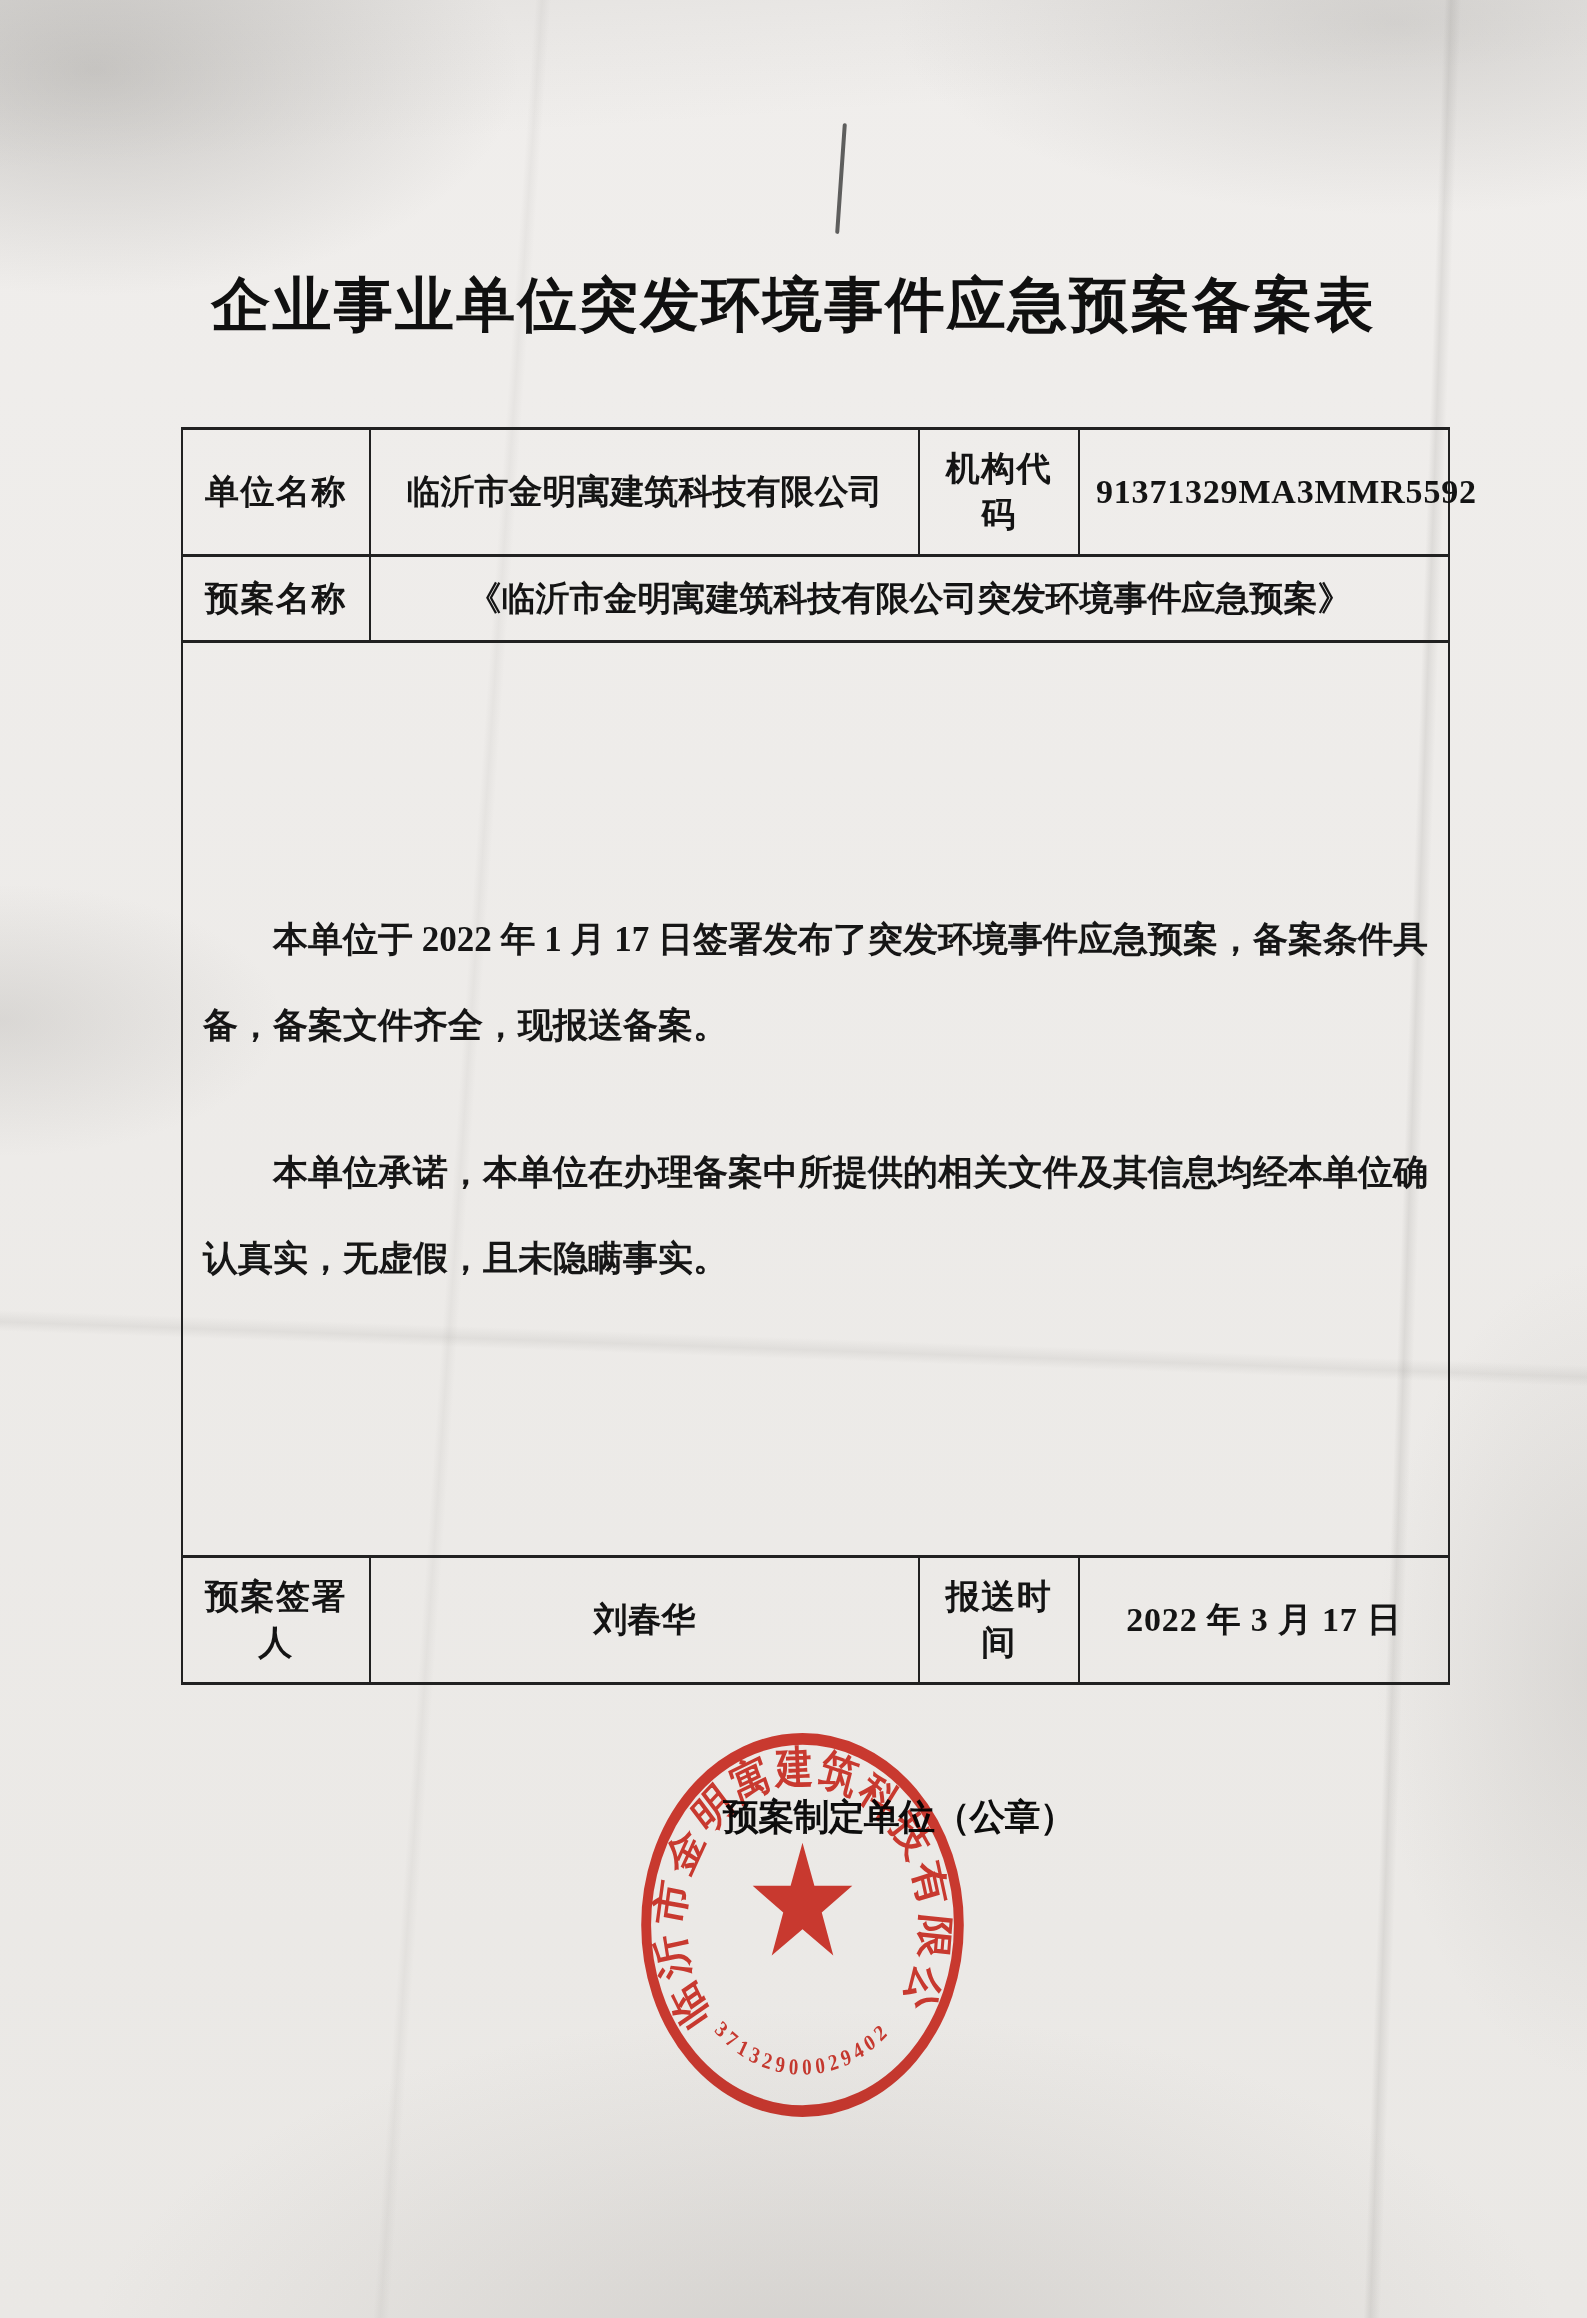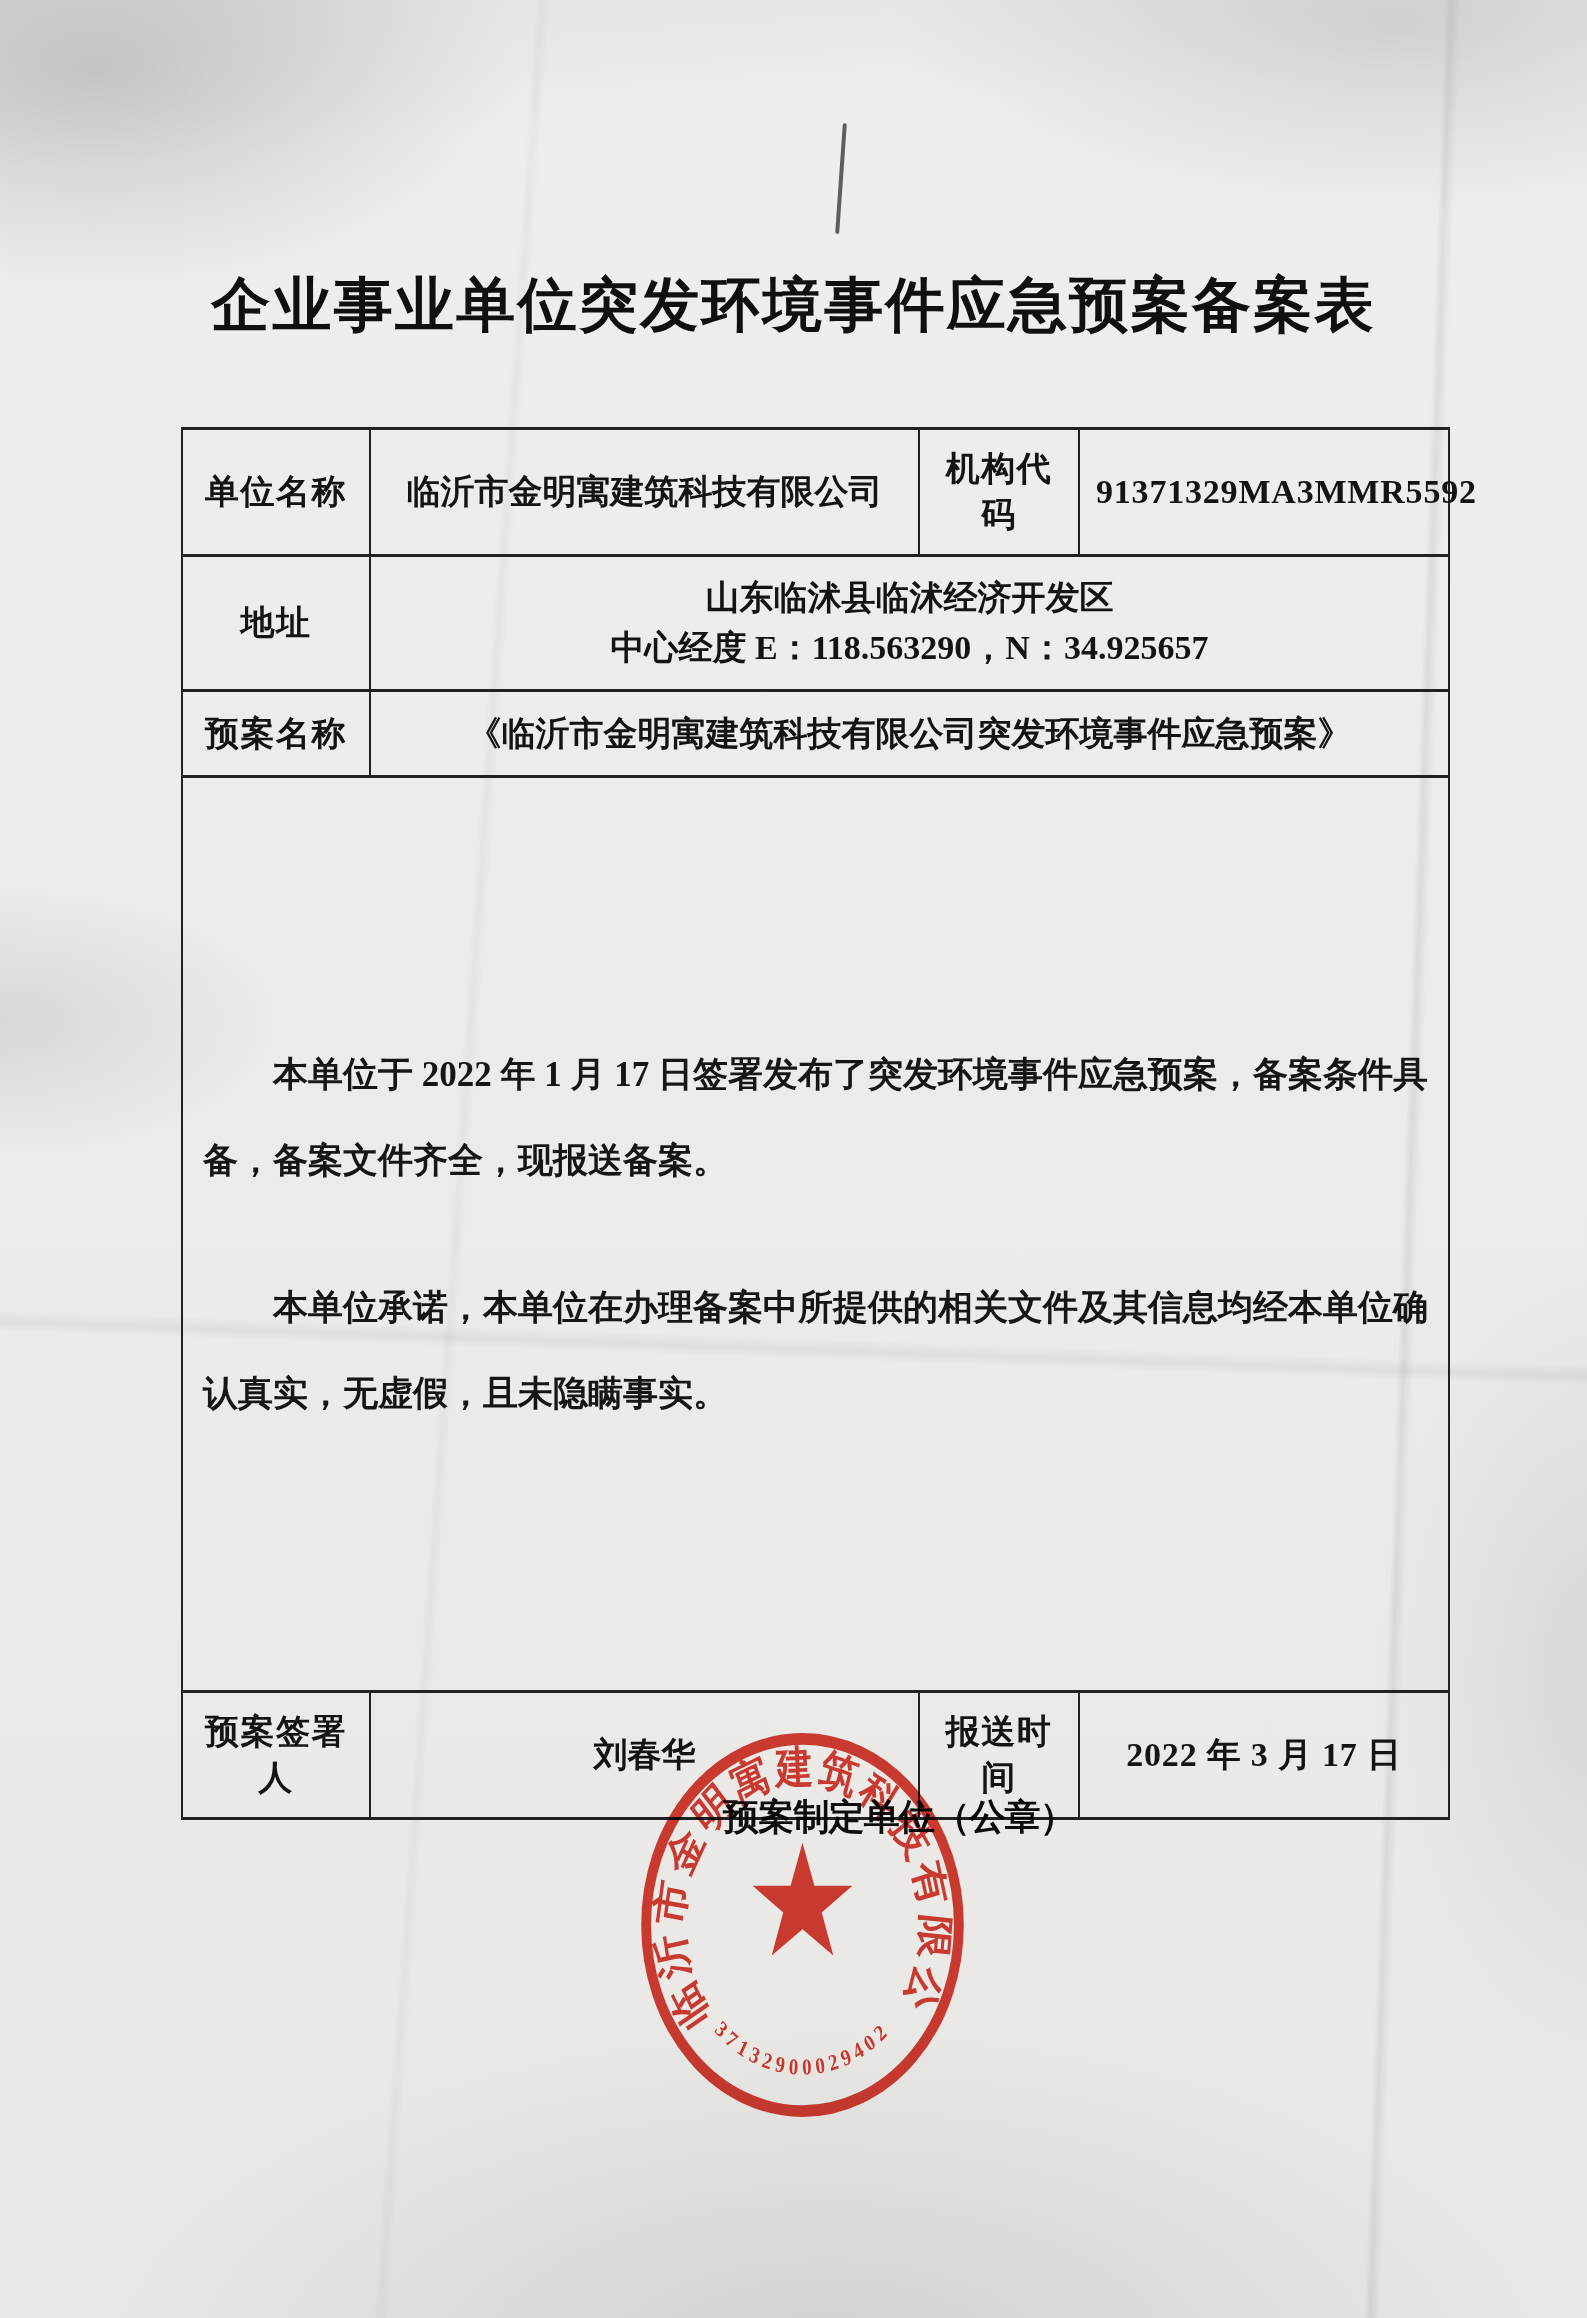--- a/index.html
+++ b/index.html
@@ -81,27 +81,20 @@
         <col style="width:160px">
         <col style="width:370px">
     </colgroup>
     <tbody>
         <tr style="height:84px">
       <td class="lbl">单位名称</td>
       <td class="val">临沂市金明寓建筑科技有限公司</td>
       <td class="lbl">机构代码</td>
       <td class="num">91371329MA3MMR5592</td>
     </tr>
-    <tr style="height:118px">
-      <td class="lbl">地址</td>
-      <td colspan="3">
-        <div class="addr-line">山东临沭县临沭经济开发区</div>
-        <div class="addr-line">中心经度 E：118.563290，N：34.925657</div>
-      </td>
-    </tr>
     <tr style="height:86px">
       <td class="lbl">预案名称</td>
       <td colspan="3" class="val">《临沂市金明寓建筑科技有限公司突发环境事件应急预案》</td>
     </tr>
     <tr style="height:915px">
       <td colspan="4" class="bigcell">
         <p class="para">本单位于 2022 年 1 月 17 日签署发布了突发环境事件应急预案，备案条件具备，备案文件齐全，现报送备案。</p>
         <p class="para p2">本单位承诺，本单位在办理备案中所提供的相关文件及其信息均经本单位确认真实，无虚假，且未隐瞒事实。</p>
       </td>
     </tr>

